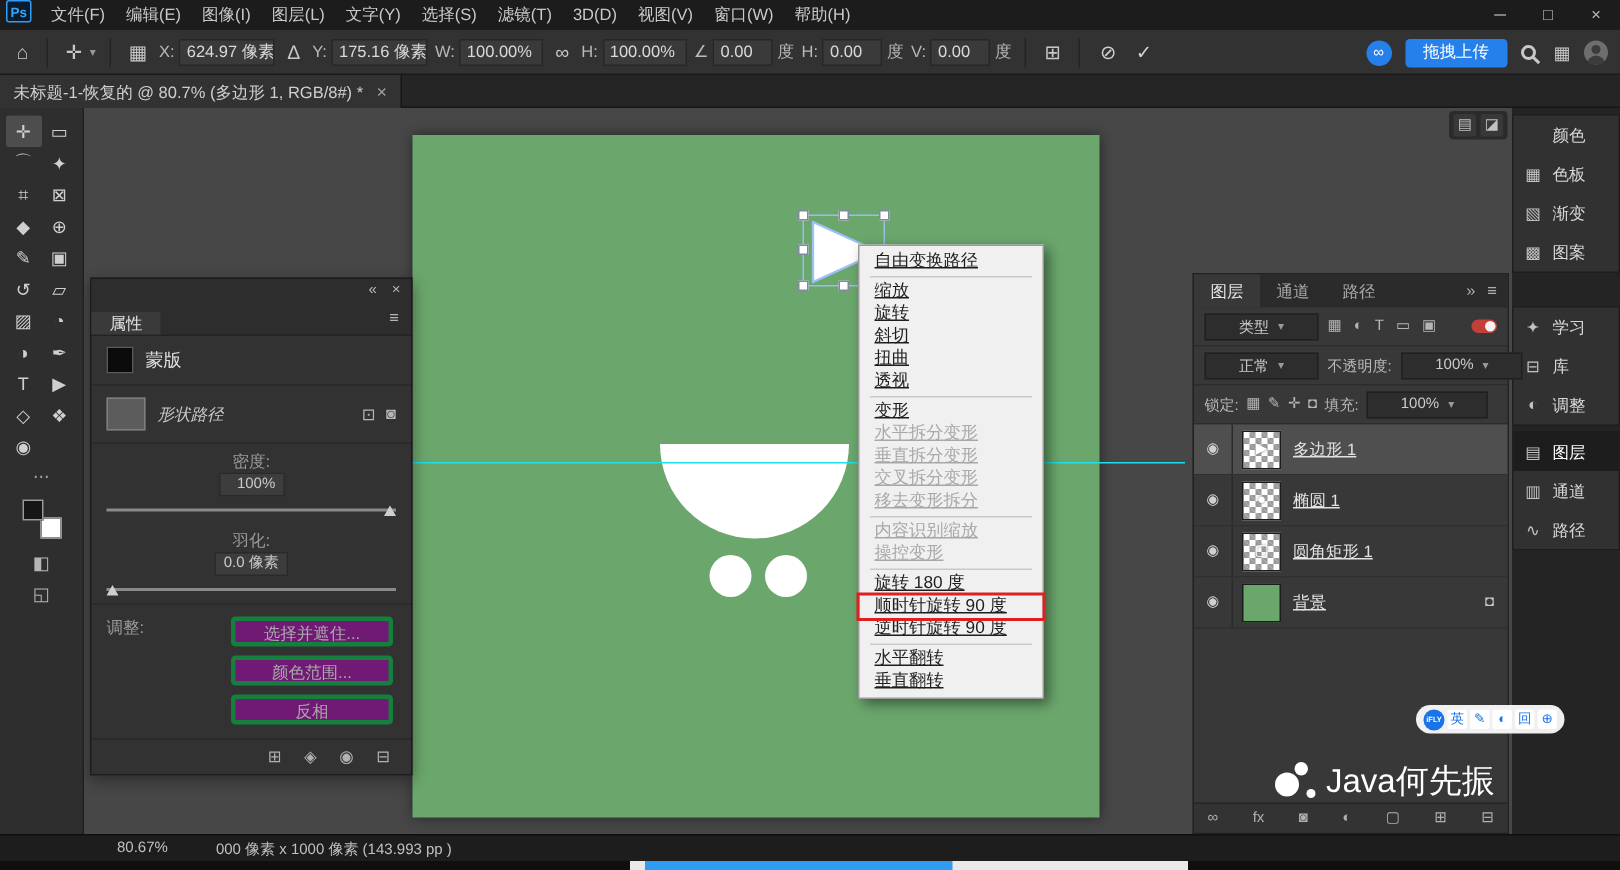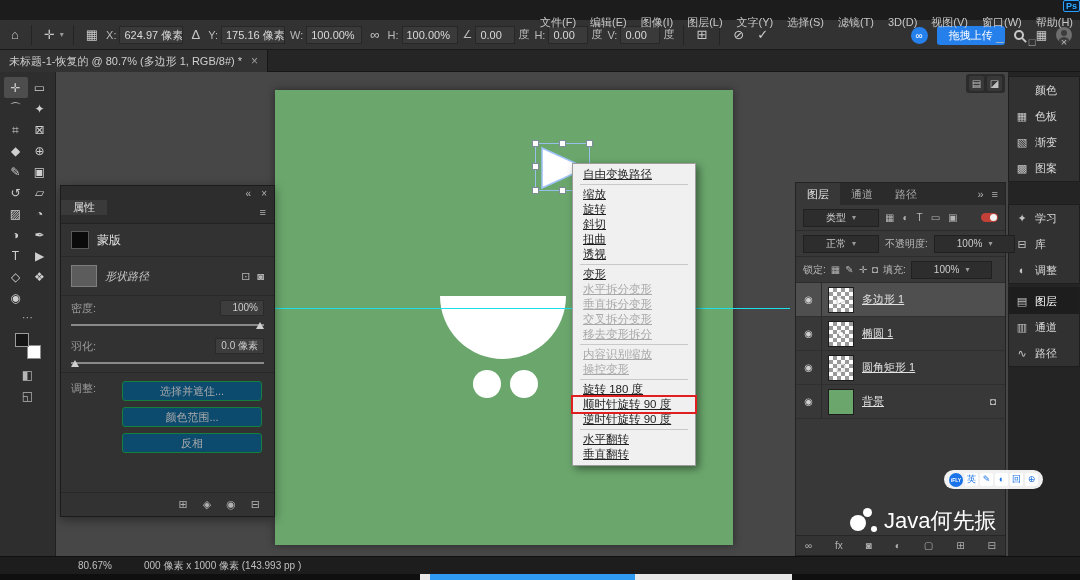--- a/index.html
+++ b/index.html
@@ -1,21 +1,21 @@
 <!DOCTYPE html>
 <html style="--accent: #2680eb; --canvas_green: #6BA76D; --guide: #1CE0EA; --annotation_red: #E02020;"><head>
 <meta charset="utf-8">
 <style>
   *{margin:0;padding:0;box-sizing:border-box;}
   html,body{background:#111;}
   body{font-family:"Liberation Sans","DejaVu Sans",sans-serif;}
   .screen{position:relative;width:1080px;height:580px;background:#1d1d1d;overflow:hidden;font-size:11px;color:#ccc;}
 
   
-  .titlebar{position:absolute;left:0;top:0;width:1080px;height:20px;background:#1c1c1c;display:flex;align-items:flex-end;z-index:30;flex-direction:column;}
+  .titlebar{position:absolute;left:0;top:0;width:1080px;height:20px;background:#1c1c1c;display:flex;align-items:flex-start;z-index:30;}
   .ps-logo{width:17px;height:15px;margin-left:4px;background:#0b1b2c;border:1px solid #2d9fff;color:#31a8ff;font-size:9px;font-weight:bold;display:flex;align-items:center;justify-content:center;border-radius:2px;}
   .menus{display:flex;align-items:center;margin-left:6px;}
   .menu-item{padding:0 7px;font-size:11px;color:#c9c9c9;line-height:20px;cursor:default;}
   .win-controls{margin-left:auto;display:flex;}
   .win-btn{width:32px;text-align:center;color:#bdbdbd;font-size:11px;line-height:20px;}
 
   
   .optionsbar{position:absolute;left:0;top:20px;width:1080px;height:30px;background:#323232;border-bottom:1px solid #1a1a1a;display:flex;align-items:center;padding-left:8px;gap:5px;z-index:29;}
   .ob-icon{color:#c8c8c8;font-size:13px;padding:0 3px;}
   .ob-caret{color:#999;font-size:8px;margin-left:-3px;}
@@ -70,41 +70,41 @@
   
   .ctx-menu{position:absolute;left:516px;top:91px;width:124px;background:#f0f0f0;border:1px solid #9b9b9b;box-shadow:3px 3px 8px rgba(0,0,0,.45);padding:3px 0;z-index:15;}
   .ctx-item{font-size:11.5px;line-height:13px;padding:1px 10px;color:#1e1e1e;white-space:nowrap;text-decoration:underline;}
   .ctx-item.disabled{color:#a8a8a8;}
   .ctx-item.red{outline:2px solid var(--annotation_red,#e02020);outline-offset:0;}
   .ctx-sep{height:1px;background:#c9c9c9;margin:2px 7px;}
 
   
   .props{position:absolute;left:4px;top:113px;width:215px;height:332px;background:rgba(50,50,50,.985);border:1px solid #1c1c1c;box-shadow:0 3px 10px rgba(0,0,0,.4);display:flex;flex-direction:column;z-index:10;}
   .props-head{height:14px;display:flex;justify-content:flex-end;align-items:center;gap:10px;padding:0 7px;background:#2d2d2d;color:#b5b5b5;font-size:10px;}
-  .props-tabrow{height:24px;background:#2d2d2d;border-bottom:1px solid #222;display:flex;align-items:flex-start;}
+  .props-tabrow{height:24px;background:#2d2d2d;border-bottom:1px solid #222;display:flex;align-items:flex-end;}
   .props-tab{background:#3a3a3a;padding:0 12px;display:flex;align-items:center;color:#e3e3e3;font-size:11px;}
   .props-menu{margin-left:auto;align-self:center;padding-right:8px;color:#b5b5b5;}
   .props-maskrow{height:32px;display:flex;align-items:center;gap:8px;padding:0 10px;color:#e0e0e0;font-size:12px;}
   .mask-chip{width:18px;height:18px;background:#0b0b0b;border:1px solid #5a5a5a;}
   .props-hr{height:1px;background:#282828;}
   .props-shaperow{height:38px;display:flex;align-items:center;gap:8px;padding:0 10px;font-style:italic;}
   .shape-chip{width:26px;height:22px;background:#5c5c5c;border:1px solid #7e7e7e;}
   .shape-label{color:#c7c7c7;font-size:11px;}
   .sp-icons{margin-left:auto;display:flex;gap:7px;color:#b5b5b5;font-size:11px;}
   .props-sliderrow{padding:4px 10px 2px 10px;}
-  .psr-top{display:flex;justify-content:space-between;align-items:center;}
+  .psr-top{display:flex;justify-content:space-between;align-items:center;flex-direction:column;}
   .plabel{color:#9a9a9a;font-size:11px;}
   .pvalue{background:#3d3d3d;border:1px solid #2a2a2a;height:16px;line-height:14px;padding:0 5px;color:#cbcbcb;font-size:10px;min-width:44px;text-align:right;}
   .pslider{position:relative;height:13px;margin-top:3px;}
   .ptrack{position:absolute;left:0;right:0;top:5px;height:2px;background:#8a8a8a;}
   .pthumb{position:absolute;top:3px;width:0;height:0;border-left:4px solid transparent;border-right:4px solid transparent;border-bottom:7px solid #cfcfcf;}
   .pthumb.right{right:0;} .pthumb.left{left:0;}
   .props-adjust{display:flex;padding:8px 12px 2px 10px;}
   .btn-col{margin-left:auto;display:flex;flex-direction:column;gap:6px;}
-  .prop-btn{width:140px;height:20px;line-height:18px;text-align:center;background:#0c4a6e;border:1px solid #15803d;border-radius:3px;color:#a9a9a9;font-size:11px;}
+  .prop-btn{width:108px;height:20px;line-height:18px;text-align:center;background:#701a75;border:3px solid #15803d;border-radius:3px;color:#a9a9a9;font-size:11px;}
   .props-footer{margin-top:auto;height:24px;border-top:1px solid #282828;display:flex;align-items:center;justify-content:flex-end;gap:15px;padding:0 14px;color:#b0b0b0;font-size:11px;}
 
   
   .layers-panel{position:absolute;left:795px;top:182px;width:211px;height:374px;background:#383838;border:1px solid #232323;z-index:6;}
   .lp-tabs{height:22px;background:#2b2b2b;display:flex;align-items:stretch;}
   .lp-tab{padding:0 11px;display:flex;align-items:center;font-size:11px;color:#a8a8a8;}
   .lp-tab.active{background:#383838;color:#e5e5e5;}
   .lp-tabicons{margin-left:auto;display:flex;align-items:center;gap:8px;padding-right:7px;color:#b0b0b0;}
   .lp-filter{height:26px;display:flex;align-items:center;padding:0 7px;gap:4px;border-bottom:1px solid #2c2c2c;}
   .lp-select{background:#2d2d2d;border:1px solid #202020;height:18px;display:flex;align-items:center;padding:0 22px;gap:6px;color:#ccc;font-size:10px;white-space:nowrap;}

